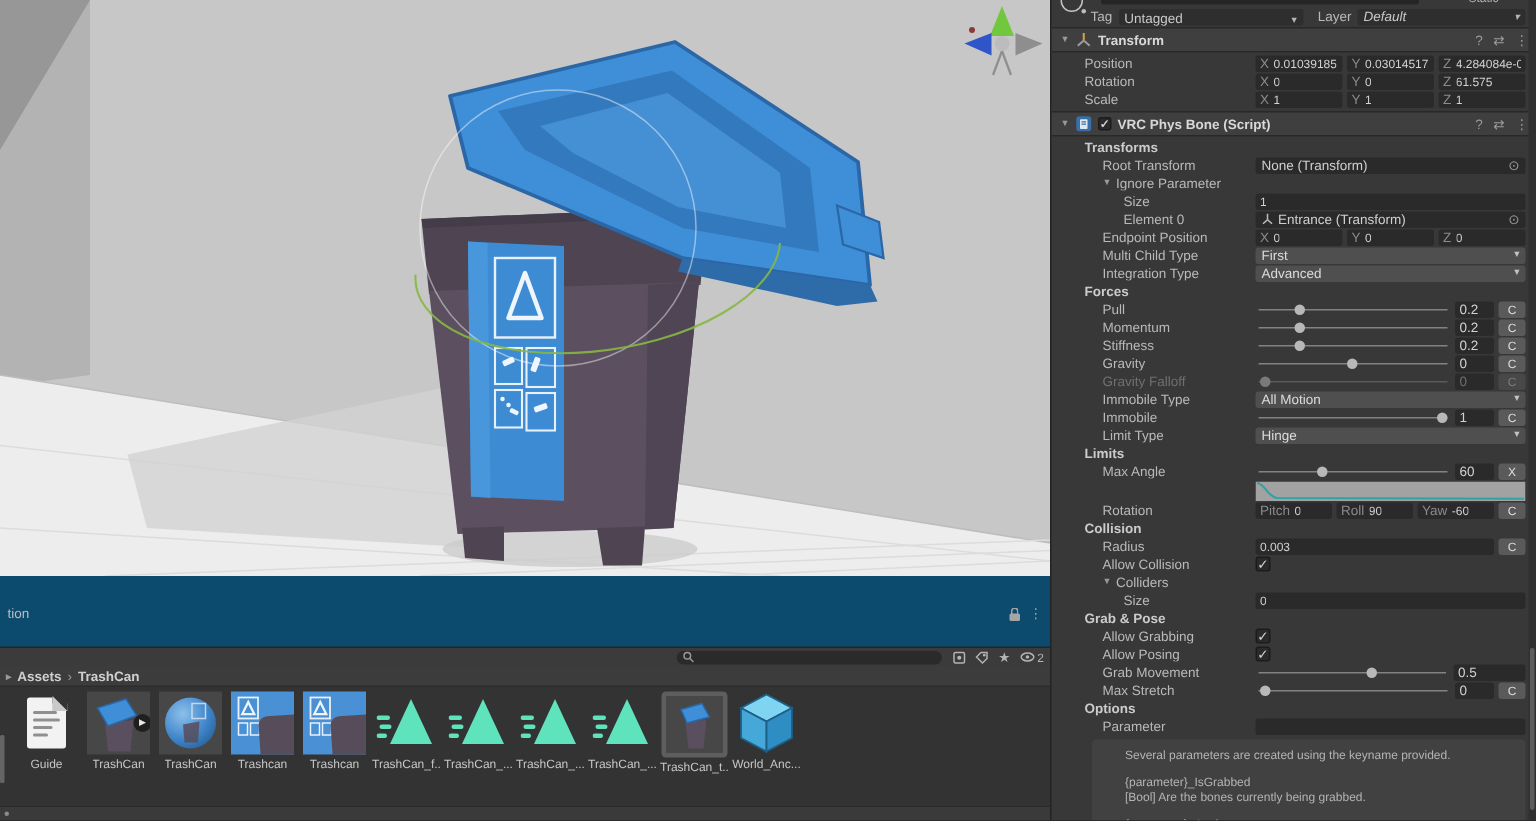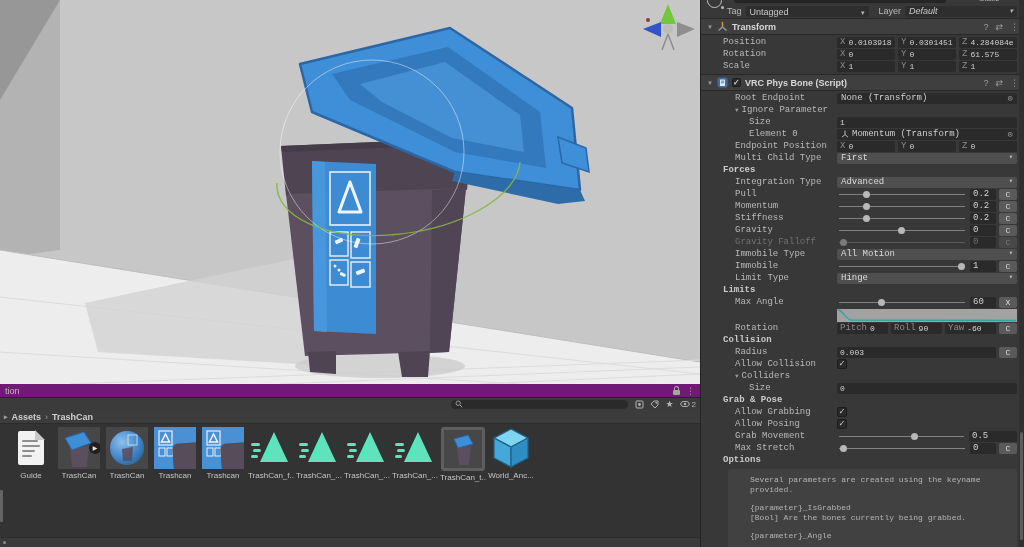--- a/index.html
+++ b/index.html
@@ -2,22 +2,22 @@
 <html><head>
 <meta charset="utf-8">
 <style>
   html,body{margin:0;padding:0;background:#222;}
   #root{position:relative;width:1024px;height:547px;overflow:hidden;background:#333;
         font-family:"Liberation Sans",sans-serif;-webkit-font-smoothing:antialiased;}
   
   #scene{position:absolute;left:0;top:0;width:700px;height:384px;background:#c7c7c7;}
   
   #project{position:absolute;left:0;top:384px;width:700px;height:163px;background:#333;}
-  .ptabs{height:13px;background:#701a75;border-bottom:1px solid #242424;display:flex;align-items:center;
-         padding:0 5px;font-size:9px;color:#bdbdbd;}
+  .ptabs{height:13px;background:#0c4a6e;border-bottom:1px solid #242424;display:flex;align-items:flex-end;
+         padding:17px 5px;font-size:9px;color:#bdbdbd;}
   .ptabs .right{margin-left:auto;display:flex;align-items:center;gap:6px;color:#a5a5a5;}
   .lockicon{position:relative;width:7px;height:9px;}
   .lockicon .shackle{position:absolute;left:1px;top:0;width:5px;height:5px;border:1px solid #a5a5a5;
          border-bottom:none;border-radius:3px 3px 0 0;box-sizing:border-box;}
   .lockicon .bodyp{position:absolute;left:0;top:4px;width:7px;height:5px;background:#a5a5a5;border-radius:1px;}
   .ptools{height:12px;background:#3b3b3b;display:flex;align-items:center;padding:0 4px;}
   .search{margin-left:447px;width:182px;height:9px;background:#2a2a2a;border-radius:5px;
           display:flex;align-items:center;padding:0 4px;}
   .ptoolicons{margin-left:7px;display:flex;align-items:center;gap:6px;color:#b3b3b3;font-size:8px;}
   .pcrumb{height:13px;background:#3c3c3c;border-bottom:1px solid #2c2c2c;display:flex;align-items:center;
@@ -50,21 +50,21 @@
   .go-icon .d{position:absolute;right:-3px;bottom:-2px;width:3px;height:3px;border-radius:50%;background:#bdbdbd;}
   .namesliver{position:absolute;left:33px;top:0;width:212px;height:3px;background:#252525;border-radius:0 0 2px 2px;}
   .staticsliver{position:absolute;right:26px;top:-6px;font-size:8px;color:#b5b5b5;}
   .tagrow{height:14px;display:flex;align-items:center;padding:0 8px 0 26px;gap:4px;}
   .minidd{display:flex;align-items:center;justify-content:space-between;height:11px;background:#2e2e2e;
           border-radius:2px;padding:0 4px;color:#c9c9c9;}
   .hdr{display:flex;align-items:center;height:15px;background:#3f3f3f;border-top:1px solid #282828;
        border-bottom:1px solid #282828;padding:0 6px;color:#d8d8d8;font-weight:bold;gap:4px;}
   .hdr .fold{color:#999;font-size:6px;font-weight:normal;}
   .hicons{margin-left:auto;display:flex;gap:7px;color:#9c9c9c;font-weight:normal;font-size:9px;}
-  .rows{padding-top:1px;font-family:Liberation Mono, monospace;}
+  .rows{padding-top:1px;}
   .row{display:flex;align-items:center;height:12px;padding:0 8px 0 22px;}
   .row.curve{height:14px;}
   .lbl{flex:0 0 114px;width:114px;white-space:nowrap;overflow:hidden;box-sizing:border-box;display:flex;
        align-items:center;gap:3px;}
   .lbl .fold{color:#999;font-size:6px;}
   .i1{padding-left:12px;}
   .i2{padding-left:26px;}
   .sec{font-weight:bold;color:#cbcbcb;}
   .fields{flex:1;display:flex;gap:3px;align-items:center;min-width:0;}
   .tf{flex:1;display:flex;align-items:center;height:11px;background:#2a2a2a;border-radius:2px;
@@ -455,21 +455,24 @@
       <span class="chk" style="width:9px;height:9px;line-height:7px;font-size:8px;">✓</span>
       <span>VRC Phys Bone (Script)</span>
       <span class="hicons">
         <span>?</span>
         <span>⇄</span>
         <span>⋮</span>
       </span>
     </div>
     <div class="rows">
       <div class="row">
-        <span class="lbl i1">Root Endpoint</span>
+          <span class="lbl sec">Transforms</span>
+        </div>
+      <div class="row">
+        <span class="lbl i1">Root Transform</span>
         <div class="fields">
             <div class="obj">
           <span>None (Transform)</span>
           <span class="picker">⊙</span>
         </div>
           </div>
       </div>
       <div class="row">
         <span class="lbl i1">
             <span class="fold">▼</span>
@@ -486,21 +489,21 @@
       </div>
       <div class="row">
         <span class="lbl i2">Element 0</span>
         <div class="fields">
             <div class="obj">
           <svg width="8" height="8" viewBox="0 0 8 8">
             <line x1="4" y1="4.5" x2="4" y2="0.5" stroke="#bdbdbd" stroke-width="1"></line>
             <line x1="4" y1="4.5" x2="1" y2="7.2" stroke="#bdbdbd" stroke-width="1"></line>
             <line x1="4" y1="4.5" x2="7" y2="7.2" stroke="#bdbdbd" stroke-width="1"></line>
           </svg>
-          <span>Momentum (Transform)</span>
+          <span>Entrance (Transform)</span>
           <span class="picker">⊙</span>
         </div>
           </div>
       </div>
       <div class="row">
         <span class="lbl i1">Endpoint Position</span>
         <div class="fields">
           <div class="tf">
               <span class="ax">X</span>
               <span class="v">0</span>
@@ -518,31 +521,31 @@
       <div class="row">
         <span class="lbl i1">Multi Child Type</span>
         <div class="fields">
             <div class="dd">
           <span>First</span>
               <span class="caret">▾</span>
         </div>
           </div>
       </div>
       <div class="row">
-          <span class="lbl sec">Forces</span>
-        </div>
-      <div class="row">
         <span class="lbl i1">Integration Type</span>
         <div class="fields">
             <div class="dd">
           <span>Advanced</span>
               <span class="caret">▾</span>
         </div>
           </div>
       </div>
+      <div class="row">
+          <span class="lbl sec">Forces</span>
+        </div>
       <div class="row">
         <span class="lbl i1">Pull</span>
         <div class="fields">
           <div class="sl">
               <div class="track"></div>
               <div class="handle" style="left:calc(22% - 3px);"></div>
             </div>
           <div class="val">
               <span>0.2</span>
             </div>
@@ -743,20 +746,26 @@
             </div>
           <div class="val">
               <span>0</span>
             </div>
           <div class="cbtn">C</div>
         </div>
       </div>
       <div class="row">
           <span class="lbl sec">Options</span>
         </div>
+      <div class="row">
+        <span class="lbl i1">Parameter</span>
+        <div class="fields">
+            <div class="tf"></div>
+          </div>
+      </div>
       <div class="helpbox">
         <div>Several parameters are created using the keyname provided.</div>
         <div class="gap"></div>
         <div>{parameter}_IsGrabbed</div>
         <div>[Bool] Are the bones currently being grabbed.</div>
         <div class="gap"></div>
         <div>{parameter}_Angle</div>
 
       </div>
     </div>

